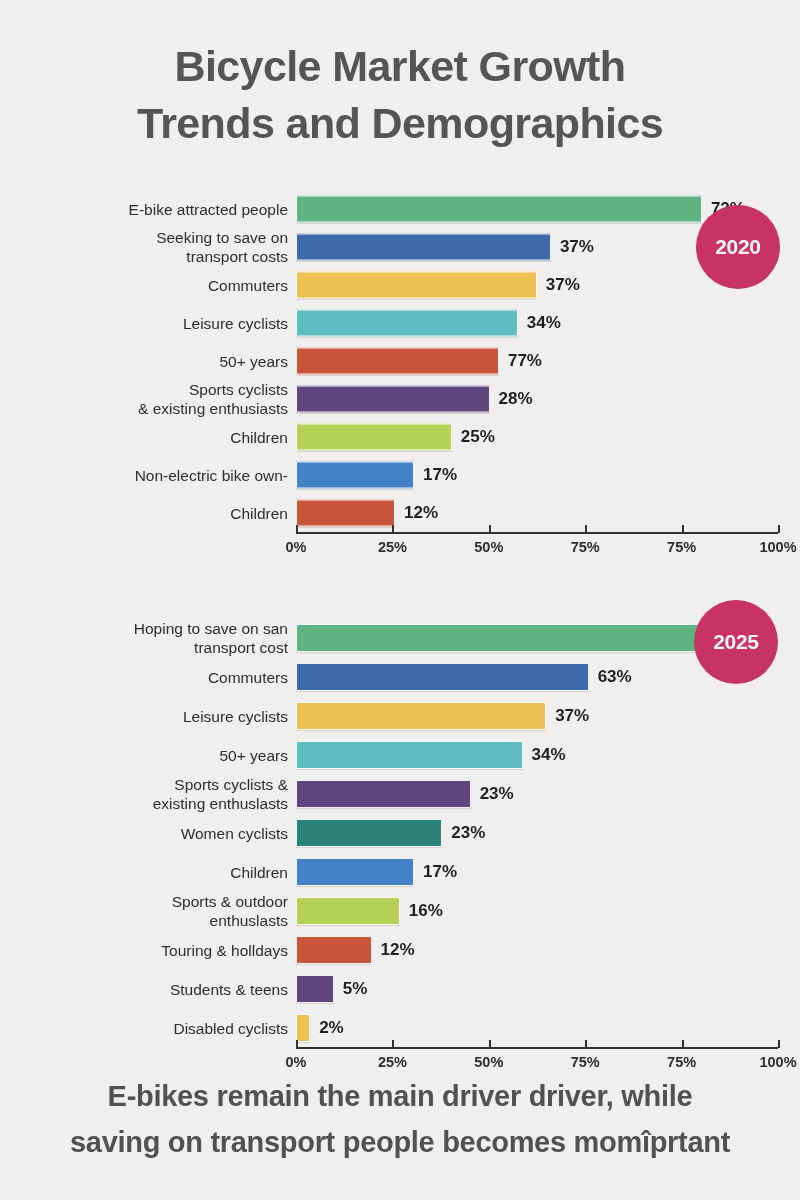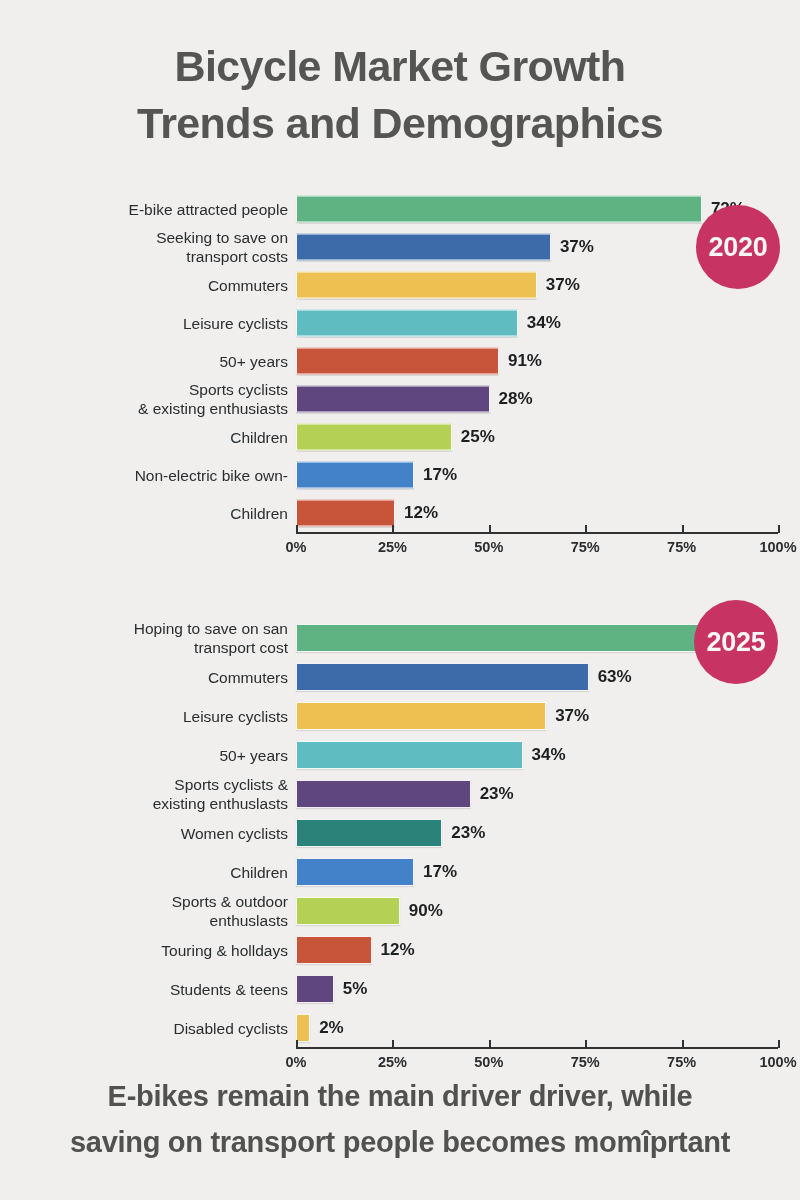--- a/index.html
+++ b/index.html
@@ -132,21 +132,21 @@
   
   .year-badge {
     position: absolute;
     width: 84px;
     height: 84px;
     border-radius: 50%;
     display: flex;
     align-items: center;
     justify-content: center;
     color: #fdf6f8;
-    font-size: 27px;
+    font-size: 21px;
     font-weight: bold;
     letter-spacing: -0.3px;
   }
   #badge-2020 { left: 696px; top: 205px; }
   #badge-2025 { left: 694px; top: 600px; }
 
   
   .footer {
     position: absolute;
     left: 0;
@@ -201,21 +201,21 @@
           <div class="row-label">Leisure cyclists</div>
           <div class="track">
             <div class="bar" style="background: rgb(95, 188, 192); width: 221.84px; height: 27px;"></div>
             <div class="bar-value" style="left: 230.84px;">34%</div>
           </div>
         </div>
         <div class="row" style="height: 38px;">
           <div class="row-label">50+ years</div>
           <div class="track">
             <div class="bar" style="background: rgb(200, 84, 58); width: 202.96px; height: 27px;"></div>
-            <div class="bar-value" style="left: 211.96px;">91%</div>
+            <div class="bar-value" style="left: 211.96px;">77%</div>
           </div>
         </div>
         <div class="row" style="height: 38px;">
           <div class="row-label two-line">Sports cyclists<br>&amp; existing enthusiasts</div>
           <div class="track">
             <div class="bar" style="background: rgb(96, 70, 126); width: 193.52px; height: 27px;"></div>
             <div class="bar-value" style="left: 202.52px;">28%</div>
           </div>
         </div>
         <div class="row" style="height: 38px;">
@@ -305,21 +305,21 @@
           <div class="row-label">Children</div>
           <div class="track">
             <div class="bar" style="background: rgb(67, 129, 200); width: 118px; height: 28px;"></div>
             <div class="bar-value" style="left: 127px;">17%</div>
           </div>
         </div>
         <div class="row" style="height: 39px;">
           <div class="row-label two-line">Sports &amp; outdoor<br>enthuslasts</div>
           <div class="track">
             <div class="bar" style="background: rgb(180, 209, 85); width: 103.84px; height: 28px;"></div>
-            <div class="bar-value" style="left: 112.84px;">90%</div>
+            <div class="bar-value" style="left: 112.84px;">16%</div>
           </div>
         </div>
         <div class="row" style="height: 39px;">
           <div class="row-label">Touring &amp; holldays</div>
           <div class="track">
             <div class="bar" style="background: rgb(200, 84, 58); width: 75.52px; height: 28px;"></div>
             <div class="bar-value" style="left: 84.52px;">12%</div>
           </div>
         </div>
         <div class="row" style="height: 39px;">

